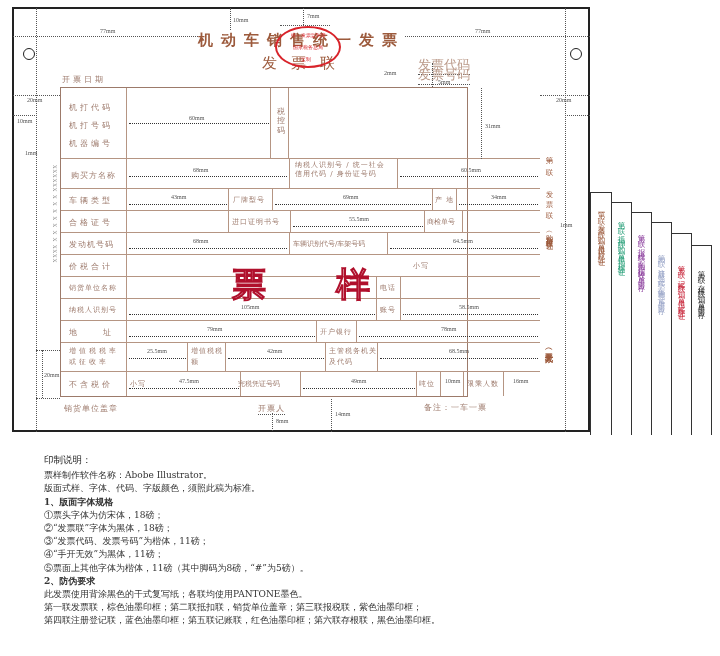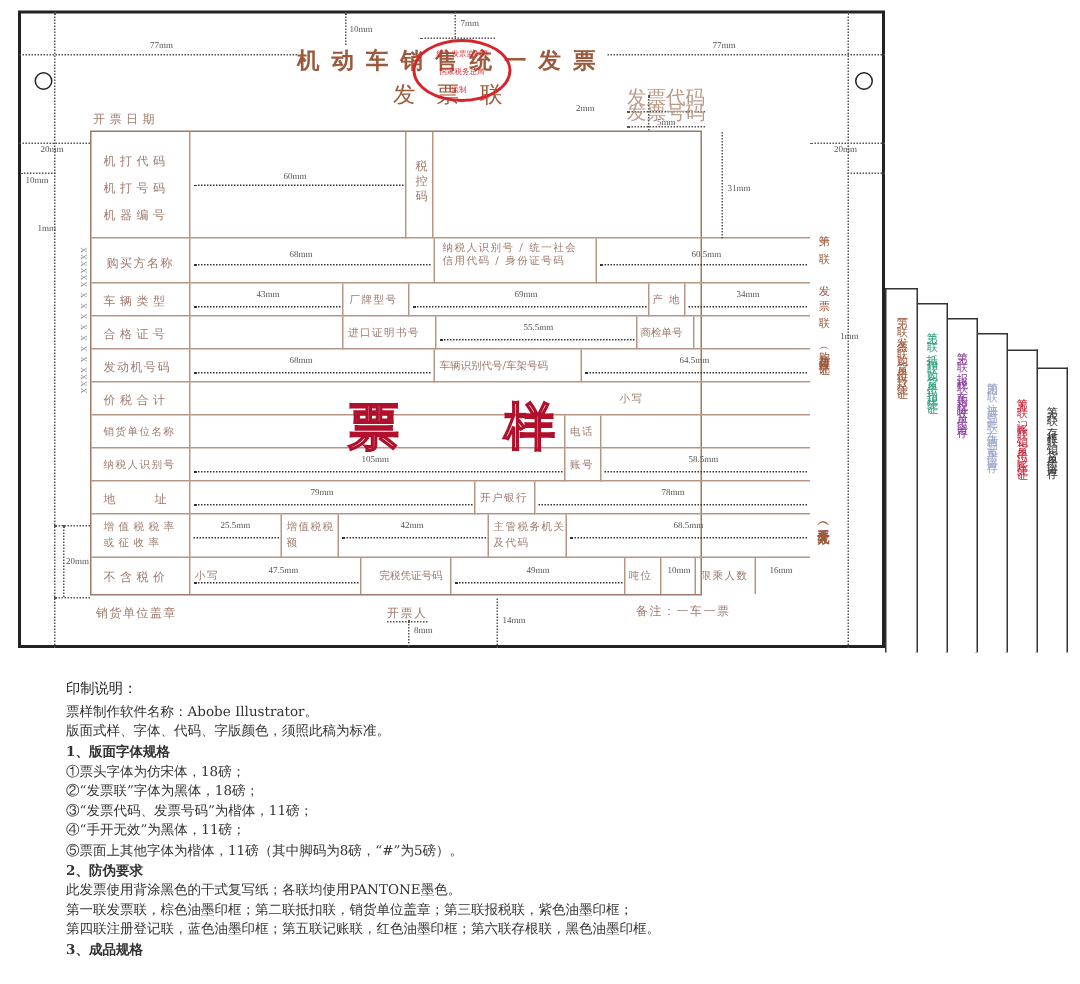--- a/index.html
+++ b/index.html
@@ -214,21 +214,21 @@
   <div class="fill" style="left:319px;top:270px;width:158px;"></div>
   <span class="fmm" style="left:388px;top:260px;">68.5mm</span>
 
   <div class="cell" style="left:0;top:284px;width:66px;height:24px;border-bottom:none;"></div>
   <span class="lbl" style="left:8px;top:291px;">不含税价</span>
   <div class="cell" style="left:66px;top:284px;width:114px;height:24px;border-bottom:none;"></div>
   <span class="lbl-s" style="left:69px;top:291px;">小写</span>
   <div class="fill" style="left:68px;top:300px;width:110px;"></div>
   <span class="fmm" style="left:118px;top:290px;">47.5mm</span>
   <div class="cell" style="left:180px;top:284px;width:60px;height:24px;border-bottom:none;"></div>
-  <span class="lbl-s" style="left:192px;top:291px;letter-spacing:0;">完税凭证号码</span>
+  <span class="lbl-s" style="left:177px;top:291px;letter-spacing:0;">完税凭证号码</span>
   <div class="cell" style="left:240px;top:284px;width:116px;height:24px;border-bottom:none;"></div>
   <div class="fill" style="left:242px;top:300px;width:112px;"></div>
   <span class="fmm" style="left:290px;top:290px;">49mm</span>
   <div class="cell" style="left:356px;top:284px;width:24px;height:24px;border-bottom:none;"></div>
   <span class="lbl-s" style="left:358px;top:291px;">吨位</span>
   <div class="cell" style="left:380px;top:284px;width:23px;height:24px;border-bottom:none;"></div>
   <span class="fmm" style="left:384px;top:290px;">10mm</span>
   <div class="cell" style="left:403px;top:284px;width:40px;height:24px;border-bottom:none;"></div>
   <span class="lbl-s" style="left:406px;top:291px;">限乘人数</span>
   <div class="cell" style="left:443px;top:284px;width:36px;height:24px;border-right:none;border-bottom:none;"></div>
@@ -258,14 +258,13 @@
   <div class="ln b">1、版面字体规格</div>
   <div class="ln">①票头字体为仿宋体，18磅；</div>
   <div class="ln">②“发票联”字体为黑体，18磅；</div>
   <div class="ln">③“发票代码、发票号码”为楷体，11磅；</div>
   <div class="ln">④“手开无效”为黑体，11磅；</div>
   <div class="ln">⑤票面上其他字体为楷体，11磅（其中脚码为8磅，“#”为5磅）。</div>
   <div class="ln b">2、防伪要求</div>
   <div class="ln">此发票使用背涂黑色的干式复写纸；各联均使用PANTONE墨色。</div>
   <div class="ln">第一联发票联，棕色油墨印框；第二联抵扣联，销货单位盖章；第三联报税联，紫色油墨印框；</div>
   <div class="ln">第四联注册登记联，蓝色油墨印框；第五联记账联，红色油墨印框；第六联存根联，黑色油墨印框。</div>
-  <div class="ln b">3、成品规格</div>
 </div>
 
 </body></html>

